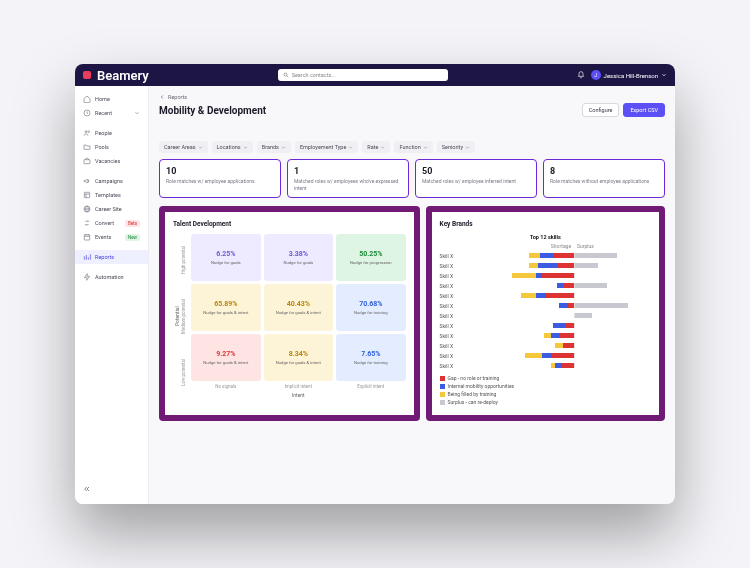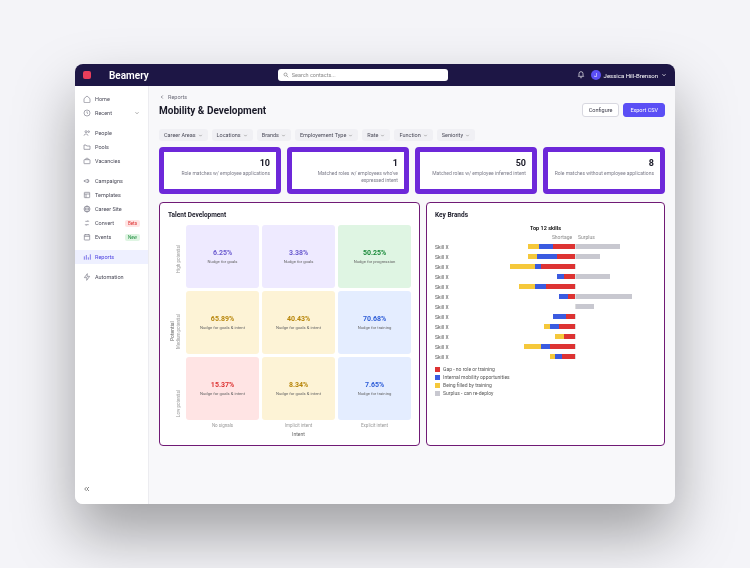--- a/index.html
+++ b/index.html
@@ -1,19 +1,19 @@
 <!DOCTYPE html>
 <html><head>
 <meta charset="utf-8">
 <style>
 * { margin:0; padding:0; box-sizing:border-box; font-family:-apple-system,BlinkMacSystemFont,'Segoe UI',Roboto,Arial,sans-serif; }
 body { background:#f4f4f8; display:flex; justify-content:center; align-items:center; min-height:568px; }
 .app-frame { width:600px; height:440px; background:#f8f8fa; border-radius:8px; overflow:hidden; box-shadow:0 30px 60px rgba(0,0,0,0.35); display:flex; flex-direction:column; font-size:5.5px; }
 .topbar { background:#1d1645; height:22px; display:flex; align-items:center; padding:0 8px; color:#fff; }
-.logo { display:flex; align-items:center; gap:18px; font-weight:600; font-size:10px;justify-content:center; }
+.logo { display:flex; align-items:center; gap:6px; font-weight:600; font-size:13px;justify-content:center; }
 .logo-mark { width:8px; height:8px; background:#e83e5b; border-radius:2px; }
 .search-wrap { flex:1; display:flex; justify-content:center; }
 .search { background:#fff; border-radius:3px; width:170px; height:12px; display:flex; align-items:center; padding:0 5px; gap:3px; color:#888; }
 .search svg { width:6px; height:6px; }
 .top-right { display:flex; align-items:center; gap:6px; }
 .bell { width:8px; height:8px; }
 .user-chip { display:flex; align-items:center; gap:3px; font-size:6px; }
 .avatar { width:10px; height:10px; border-radius:50%; background:#5b4ff5; display:flex; align-items:center; justify-content:center; font-size:5px; }
 .body { flex:1; display:flex; overflow:hidden; }
 .sidebar { width:74px; background:#fff; border-right:1px solid #ececf0; display:flex; flex-direction:column; padding:6px 0; }
@@ -22,44 +22,44 @@
 .nav-item.active { background:#eef0ff; color:#4a3fe0; }
 .nav-item.active .icon { color:#4a3fe0; }
 .nav-sep { height:6px; }
 .badge { font-size:4.5px; padding:1px 3px; border-radius:2px; margin-left:auto; }
 .badge.beta { background:#ffe4e4; color:#d33; }
 .badge.new { background:#dff5e3; color:#1a8a3a; }
 .collapse { margin-top:auto; padding:4px 8px; color:#888; }
 .main { flex:1; overflow:auto; padding:8px 10px; }
 .crumb { display:flex; align-items:center; gap:3px; color:#6b6b78; margin-bottom:3px; }
 .crumb svg { width:6px; height:6px; }
-.header-row { display:flex; align-items:center; margin-bottom:12px; }
+.header-row { display:flex; align-items:center; margin-bottom:24px; }
 .page-title { font-size:10px; font-weight:700; color:#1a1a28; }
 .header-actions { margin-left:auto; display:flex; gap:4px; }
 .btn { border:1px solid #d8d8e0; background:#fff; border-radius:3px; padding:3px 6px; font-size:5.5px; cursor:pointer; color:#3a3a48; }
 .btn.primary { background:#5b4ff5; color:#fff; border-color:#5b4ff5; }
 .filters { display:flex; gap:4px; margin-bottom:6px; flex-wrap:wrap; }
 .filter { background:#f0f0f4; border-radius:3px; padding:3px 5px; display:flex; align-items:center; gap:2px; color:#4a4a58; cursor:pointer; }
 .filter svg { width:5px; height:5px; }
 .kpis { display:flex; gap:6px; margin-bottom:8px; }
-.kpi { flex:1; background:#fff; border:5px solid #6d28d9; border-radius:4px; padding:6px;text-align:right; }
+.kpi { flex:1; background:#fff; border:1px solid #6d28d9; border-radius:4px; padding:6px; }
 .kpi .val { font-size:9px; font-weight:700; color:#1a1a28; }
 .kpi .lbl { font-size:5px; color:#7a7a88; margin-top:2px; line-height:1.3; }
 .panels { display:flex; gap:6px; }
-.panel { background:#fff; border:1px solid #701a75; border-radius:4px; padding:8px; }
+.panel { background:#fff; border:6px solid #701a75; border-radius:4px; padding:8px; }
 .panel-title { font-size:6.5px; font-weight:700; margin-bottom:6px; color:#1a1a28; }
 .panel.left { flex:1.1; }
 .panel.right { flex:1; }
 .matrix-wrap { display:flex; }
 .y-labels { display:flex; flex-direction:column; justify-content:space-around; width:10px; }
 .y-labels span { writing-mode:vertical-rl; transform:rotate(180deg); font-size:4.5px; color:#999; text-align:center; }
 .y-axis-title { writing-mode:vertical-rl; transform:rotate(180deg); font-size:5px; color:#666; text-align:center; width:8px; display:flex; align-items:center; justify-content:center; }
 .matrix-grid { flex:1; }
 .matrix-row { display:flex; gap:3px; margin-bottom:3px; }
-.cell { flex:1; border-radius:3px; padding:24px 2px; text-align:center; }
+.cell { flex:1; border-radius:3px; padding:16px 2px; text-align:center; }
 .cell .pct { font-size:7px; font-weight:700; }
 .cell .sub { font-size:4.2px; color:#666; margin-top:2px; }
 .cell.purple { background:#eeeaff; } .cell.purple .pct { color:#6b5bcf; }
 .cell.green { background:#dff5e3; } .cell.green .pct { color:#1a8a3a; }
 .cell.yellow { background:#fdf3d6; } .cell.yellow .pct { color:#b8860b; }
 .cell.blue { background:#e4edff; } .cell.blue .pct { color:#2d5dd8; }
 .cell.red { background:#ffe4e4; } .cell.red .pct { color:#d33; }
 .x-labels { display:flex; gap:3px; margin-top:3px; }
 .x-labels span { flex:1; text-align:center; font-size:4.5px; color:#999; }
 .x-axis-title { text-align:center; font-size:5px; color:#666; margin-top:3px; }
@@ -359,21 +359,21 @@
                     <div class="pct">40.43%</div>
                     <div class="sub">Nudge for goals &amp; intent</div>
                   </div>
                   <div class="cell blue">
                     <div class="pct">70.68%</div>
                     <div class="sub">Nudge for training</div>
                   </div>
                 </div>
                 <div class="matrix-row">
                   <div class="cell red">
-                    <div class="pct">15.37%</div>
+                    <div class="pct">9.27%</div>
                     <div class="sub">Nudge for goals &amp; intent</div>
                   </div>
                   <div class="cell yellow">
                     <div class="pct">8.34%</div>
                     <div class="sub">Nudge for goals &amp; intent</div>
                   </div>
                   <div class="cell blue">
                     <div class="pct">7.65%</div>
                     <div class="sub">Nudge for training</div>
                   </div>

